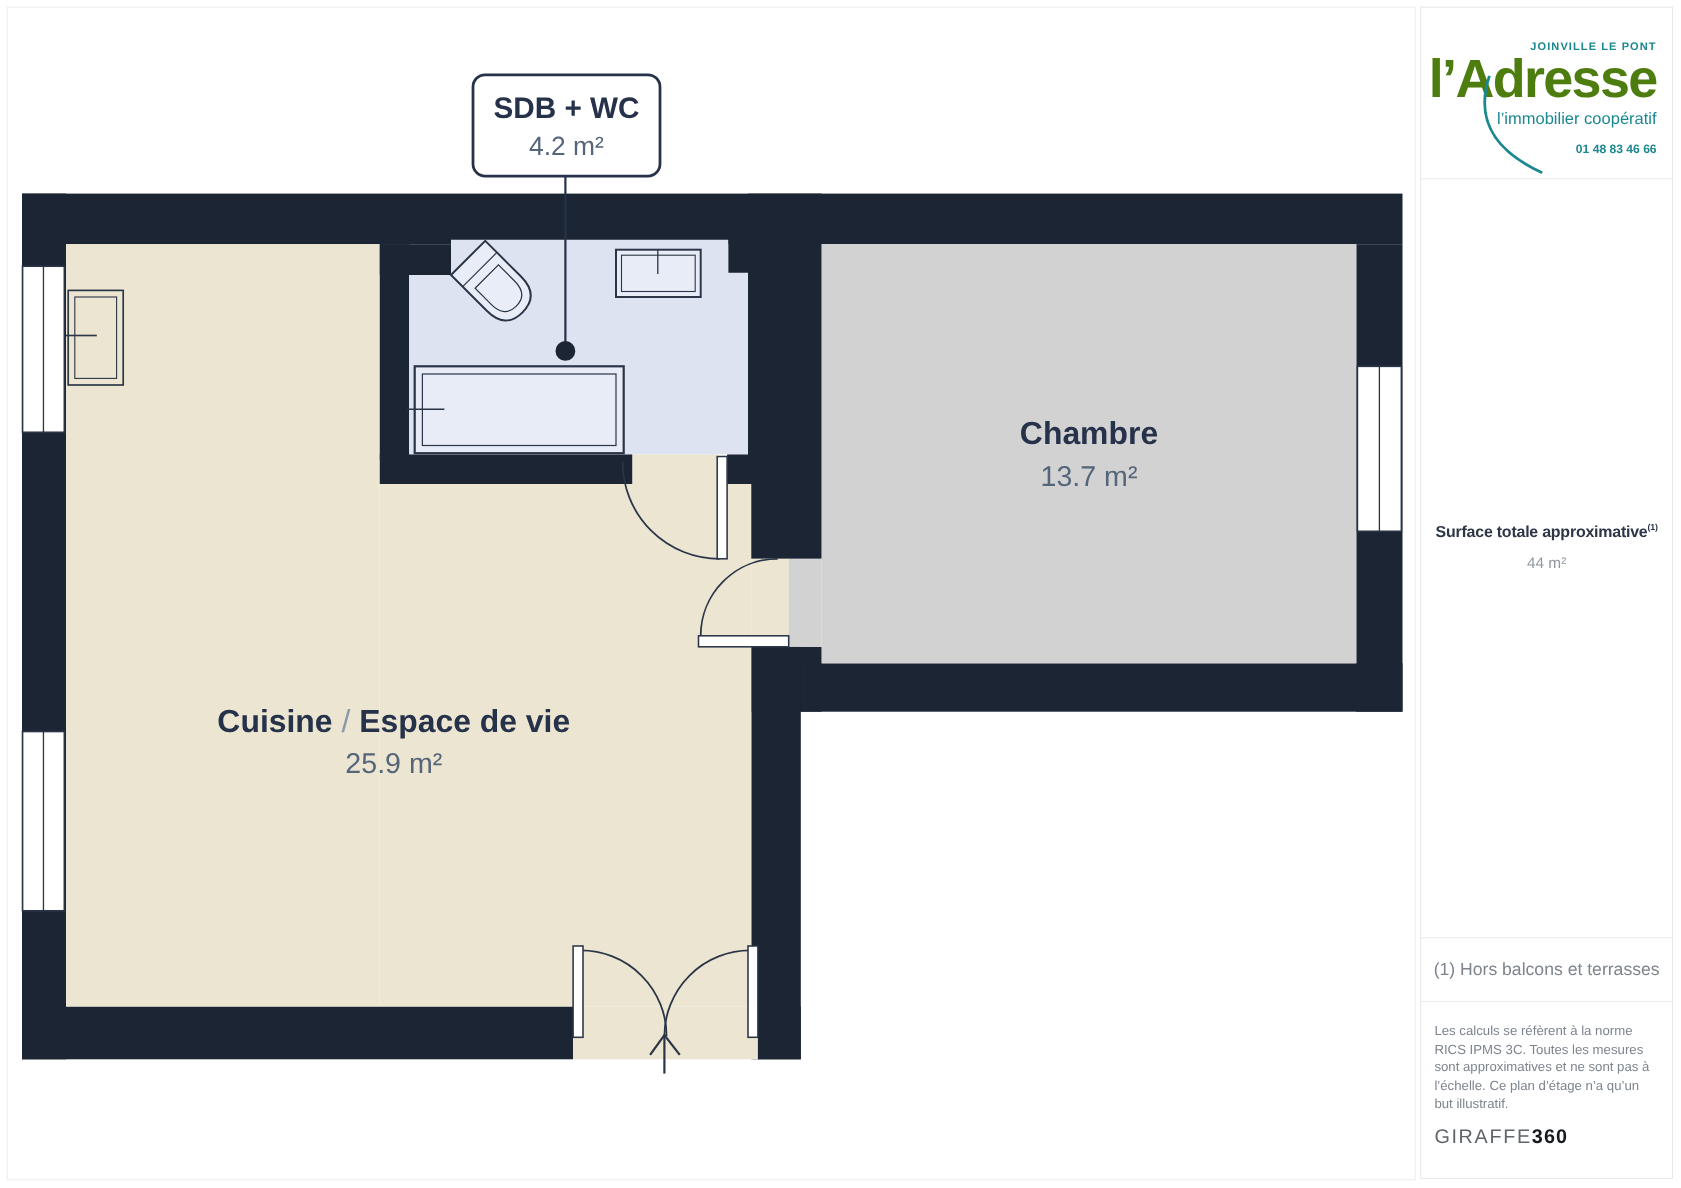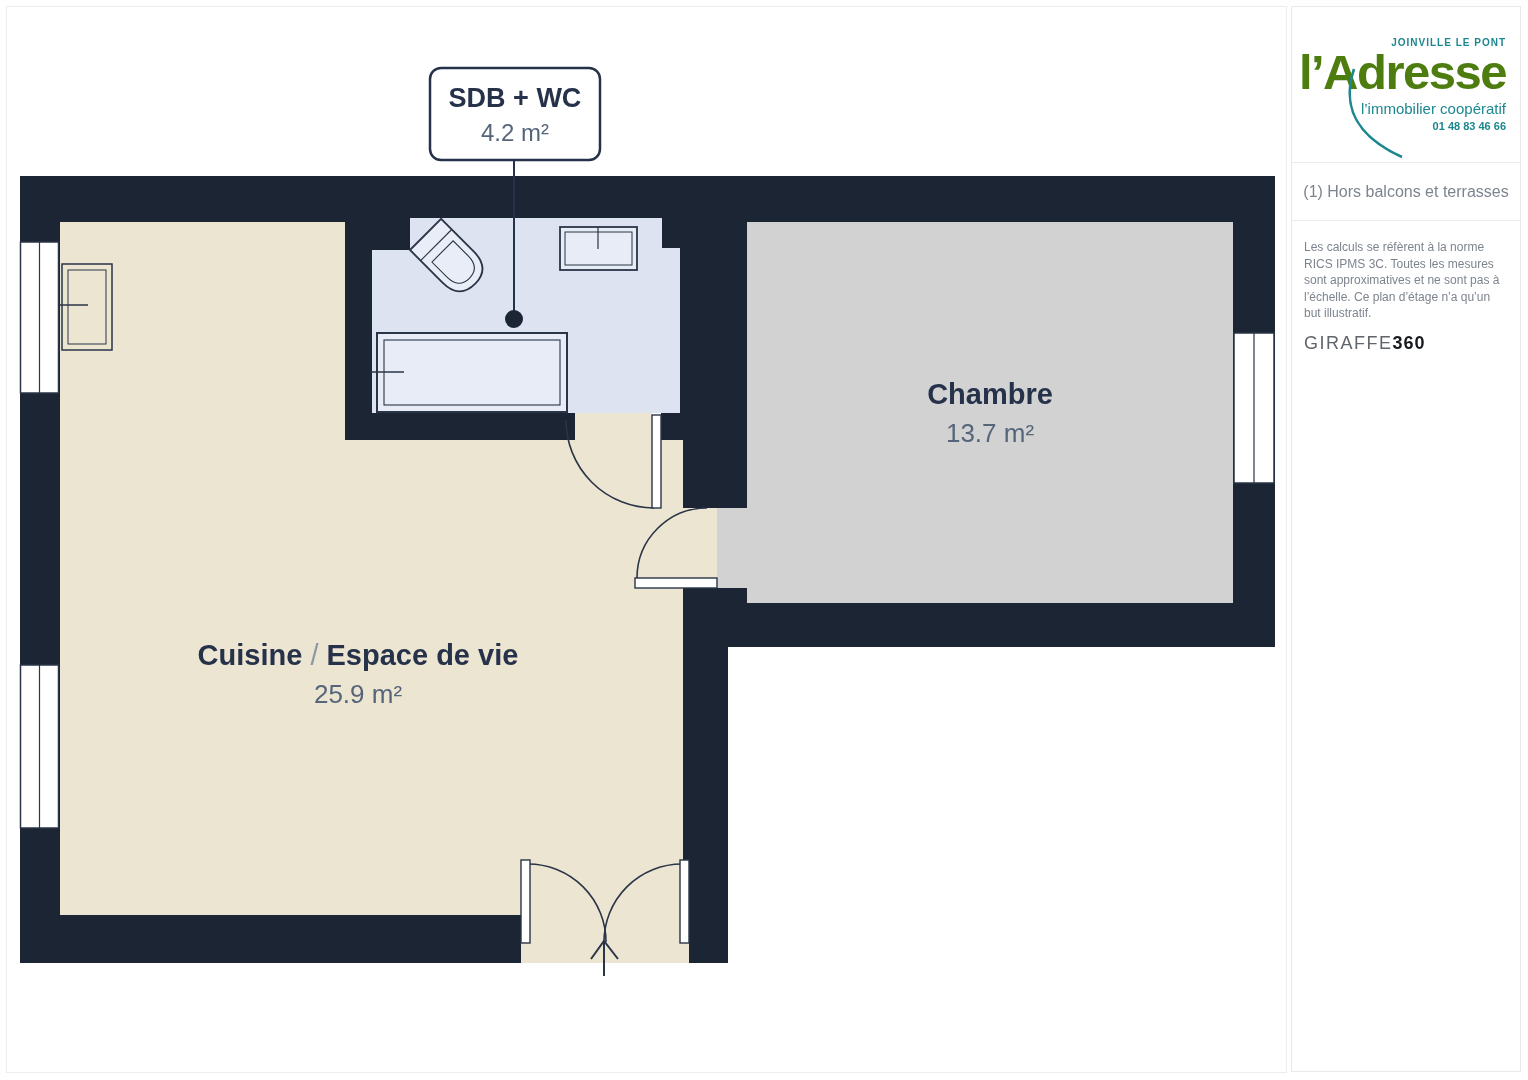--- a/index.html
+++ b/index.html
@@ -20,21 +20,21 @@
   .sidebar {
     position:absolute; left:1291px; top:6px; width:230px; height:1066px;
     border:1px solid #e9e9e9; box-sizing:border-box; background:#fff;
     display:flex; flex-direction:column;
   }
   .sec-logo { height:156px; border-bottom:1px solid #ebebeb; box-sizing:border-box;
     position:relative; text-align:right; padding:30px 14px 0 0; }
   .logo-location { font-size:10px; font-weight:700; color:#1b878f; letter-spacing:1px; }
   .logo-brand { font-size:49px; font-weight:700; color:#4d7c0f; letter-spacing:-1.5px; line-height:0.95; margin-top:1px; }
   .logo-tagline { font-size:15px; color:#1b878f; margin-top:4px; }
-  .logo-phone { font-size:11px; font-weight:700; color:#1b878f; margin-top:3px; }
+  .logo-phone { font-size:11px; font-weight:700; color:#1b878f; margin-top:13px; }
   .logo-swoosh { position:absolute; left:50px; top:58px; }
 
   .sec-surface { height:690px; border-bottom:1px solid #ebebeb; box-sizing:border-box;
     text-align:center; padding-top:312px; }
   .surface-label { font-size:14.5px; font-weight:700; color:#2c3646; letter-spacing:-0.2px; }
   .surface-label sup { font-size:8px; }
   .surface-value { font-size:14px; color:#9298a1; margin-top:11px; }
 
   .sec-note { height:58px; border-bottom:1px solid #ebebeb; box-sizing:border-box;
     display:flex; align-items:center; justify-content:center;
@@ -167,20 +167,24 @@
     <div class="sec-logo">
       <svg class="logo-swoosh" width="70" height="96" viewBox="0 0 70 96">
         <path d="M 12 4 C 0 40, 12 70, 60 92" fill="none" stroke="#1b878f" stroke-width="2.6"></path>
       </svg>
       <div class="logo-location">JOINVILLE LE PONT</div>
       <div class="logo-brand">l’Adresse</div>
       <div class="logo-tagline">l’immobilier coopératif</div>
       <div class="logo-phone">01 48 83 46 66</div>
     </div>
 
+    <div class="sec-surface">
+      <div class="surface-label"><span>Surface totale approximative</span><sup>(1)</sup></div>
+      <div class="surface-value">44 m²</div>
+    </div>
 
     <div class="sec-note">(1) Hors balcons et terrasses</div>
 
     <div class="sec-legal">
       <div>Les calculs se réfèrent à la norme RICS IPMS 3C. Toutes les mesures sont approximatives et ne sont pas à l’échelle. Ce plan d’étage n’a qu’un but illustratif.</div>
       <div class="watermark"><span>GIRAFFE</span><b>360</b></div>
     </div>
 
   </div>
 </div>

